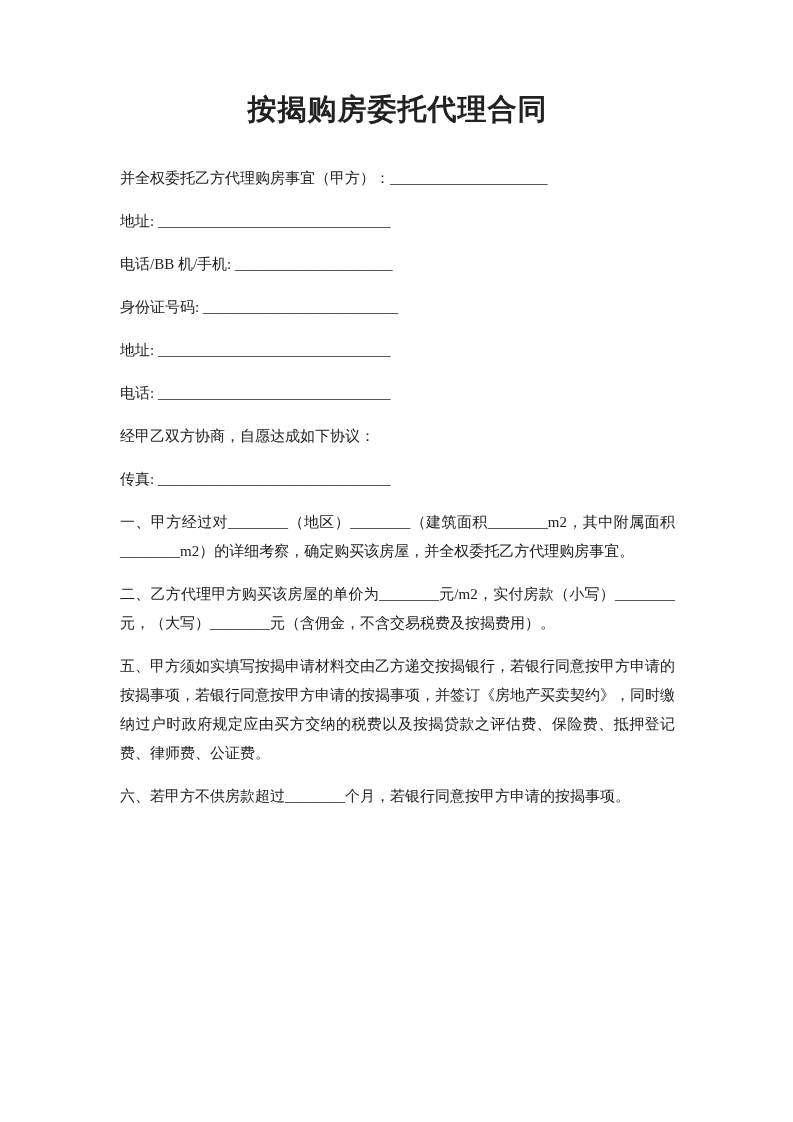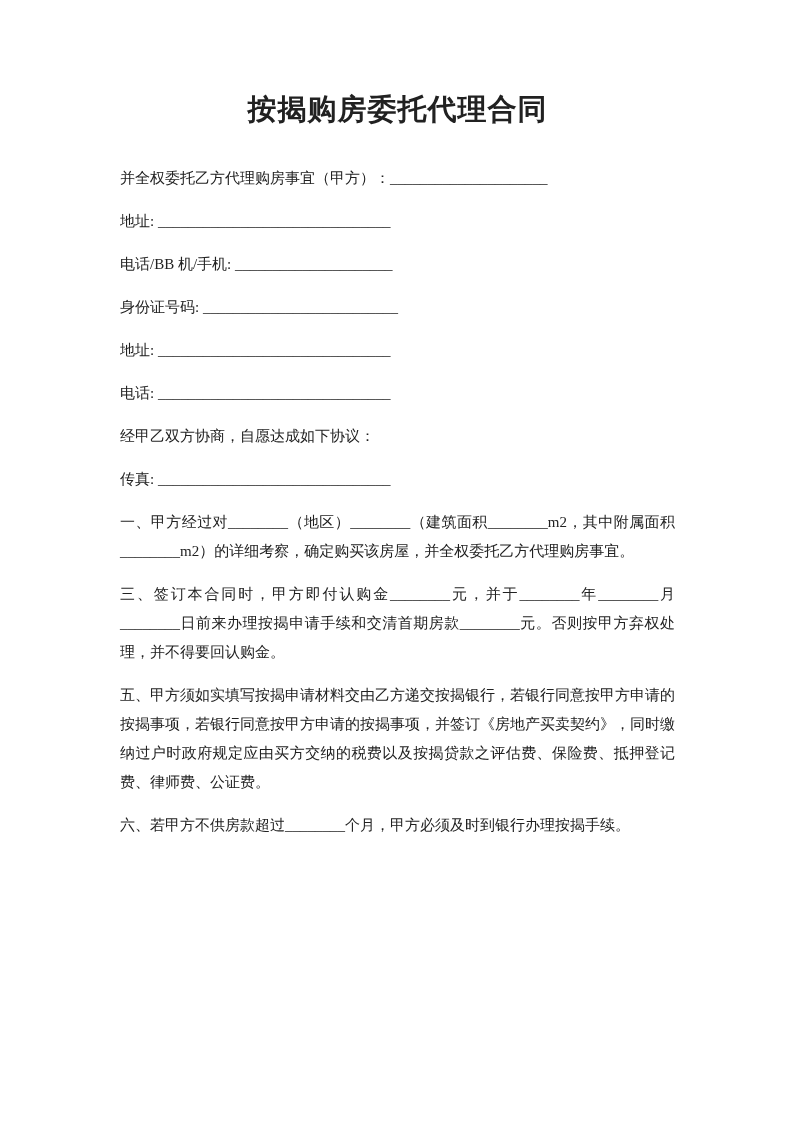--- a/index.html
+++ b/index.html
@@ -77,17 +77,17 @@
     <span>电话: </span><span class="blank">_______________________________</span>
   </p>
 
   <p class="line">经甲乙双方协商，自愿达成如下协议：</p>
 
   <p class="line field-line">
     <span>传真: </span><span class="blank">_______________________________</span>
   </p>
 
   <p class="clause">一、甲方经过对________（地区）________（建筑面积________m2，其中附属面积________m2）的详细考察，确定购买该房屋，并全权委托乙方代理购房事宜。</p>
-  <p class="clause">三、签订本合同时，甲方即付认购金________元，并于________年________月________日前来办理按揭申请手续和交清首期房款________元。否则按甲方弃权处理，并不得要回认购金。</p>
+  <p class="clause">二、乙方代理甲方购买该房屋的单价为________元/m2，实付房款（小写）________元，（大写）________元（含佣金，不含交易税费及按揭费用）。</p>
   <p class="clause">五、甲方须如实填写按揭申请材料交由乙方递交按揭银行，若银行同意按甲方申请的按揭事项，若银行同意按甲方申请的按揭事项，并签订《房地产买卖契约》，同时缴纳过户时政府规定应由买方交纳的税费以及按揭贷款之评估费、保险费、抵押登记费、律师费、公证费。</p>
-  <p class="clause">六、若甲方不供房款超过________个月，甲方必须及时到银行办理按揭手续。</p>
+  <p class="clause">六、若甲方不供房款超过________个月，若银行同意按甲方申请的按揭事项。</p>
 
 </div>
 
 </body></html>

